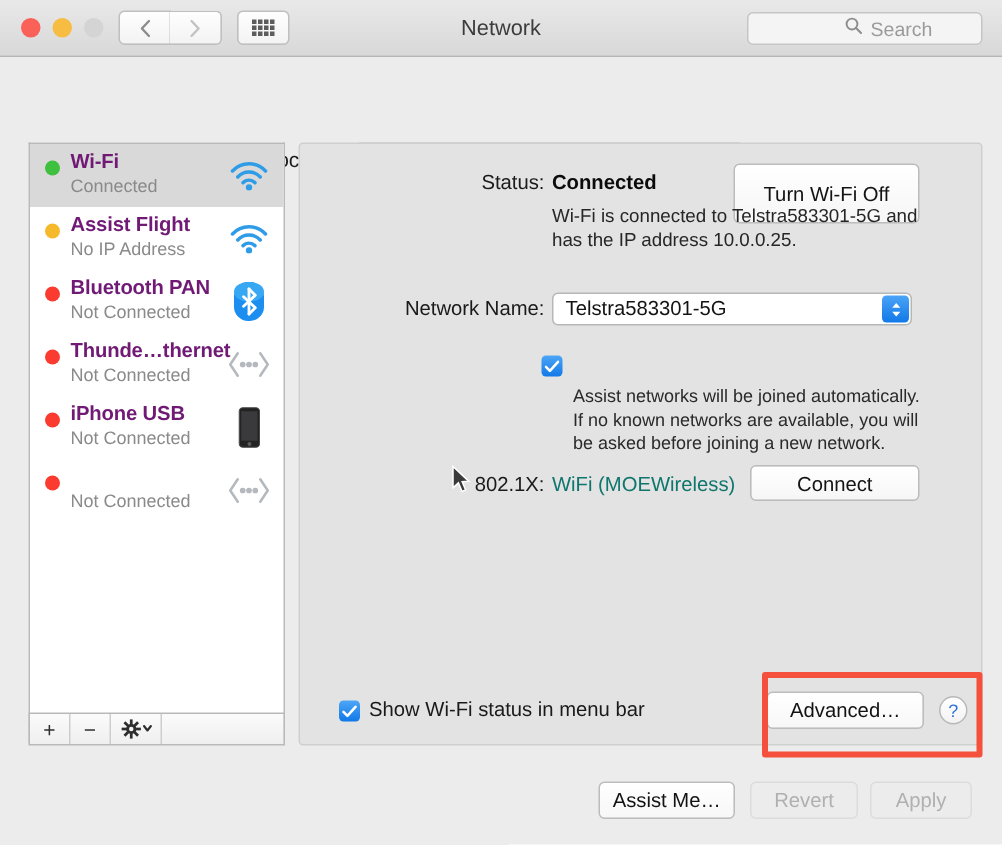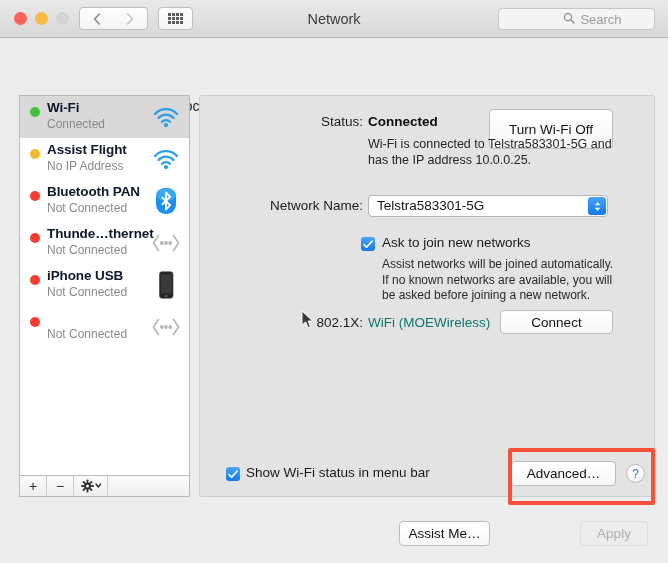--- a/index.html
+++ b/index.html
@@ -146,21 +146,21 @@
   .svc .dot {
     position: absolute;
     left: 10px; top: 11px;
     width: 10px; height: 10px;
     border-radius: 50%;
   }
   .svc .name {
     position: absolute;
     left: 27px; top: 4px;
     font-size: 13.5px; font-weight: bold;
-    color: #0f172a;
+    color: #701a75;
     letter-spacing: -0.1px;
   }
   .svc .state {
     position: absolute;
     left: 27px; top: 21px;
     font-size: 12px; color: #8a8a8a;
   }
   .svc .ico {
     position: absolute;
     right: 8px; top: 6px;
@@ -532,41 +532,41 @@
           <path d="M4.5 11 L7.2 7.8 L1.8 7.8 Z" fill="#ffffff"></path>
         </svg>
       </span>
     </div>
 
     <div id="askjoin-box" class="checkbox">
       <svg width="10" height="9" viewBox="0 0 10 9">
         <path d="M1 4.6 L3.6 7.2 L9 1.2" stroke="#ffffff" stroke-width="1.7" fill="none" stroke-linecap="round" stroke-linejoin="round"></path>
       </svg>
     </div>
-    <div id="askjoin-text">Ask to join new networks</div>
     <div id="askjoin-desc">Assist networks will be joined automatically. If no known networks are available, you will be asked before joining a new network.</div>
 
     <div class="lbl-right" id="dot1x-label">802.1X:</div>
     <div id="dot1x-value">WiFi (MOEWireless)</div>
     <div id="connect-btn">Connect</div>
 
     <div id="showstatus-box" class="checkbox">
       <svg width="10" height="9" viewBox="0 0 10 9">
         <path d="M1 4.6 L3.6 7.2 L9 1.2" stroke="#ffffff" stroke-width="1.7" fill="none" stroke-linecap="round" stroke-linejoin="round"></path>
       </svg>
     </div>
     <div id="showstatus-text">Show Wi-Fi status in menu bar</div>
 
     <div id="advanced-btn">Advanced…</div>
     <div id="help-btn">?</div>
   </div>
 
   <div id="annotation-box"></div>
 
   <div id="assist-btn">Assist Me…</div>
+  <div class="ftr-disabled" id="revert-btn">Revert</div>
   <div class="ftr-disabled" id="apply-btn">Apply</div>
 
   <div id="cursor">
     <svg width="13" height="19" viewBox="0 0 13 19">
       <path d="M1 1 L1 15.2 L4.6 11.9 L7 17.6 L9.4 16.6 L7.1 11.1 L11.6 10.9 Z" fill="#3a3a3a" stroke="#ffffff" stroke-width="1"></path>
     </svg>
   </div>
 
 </div>
 

